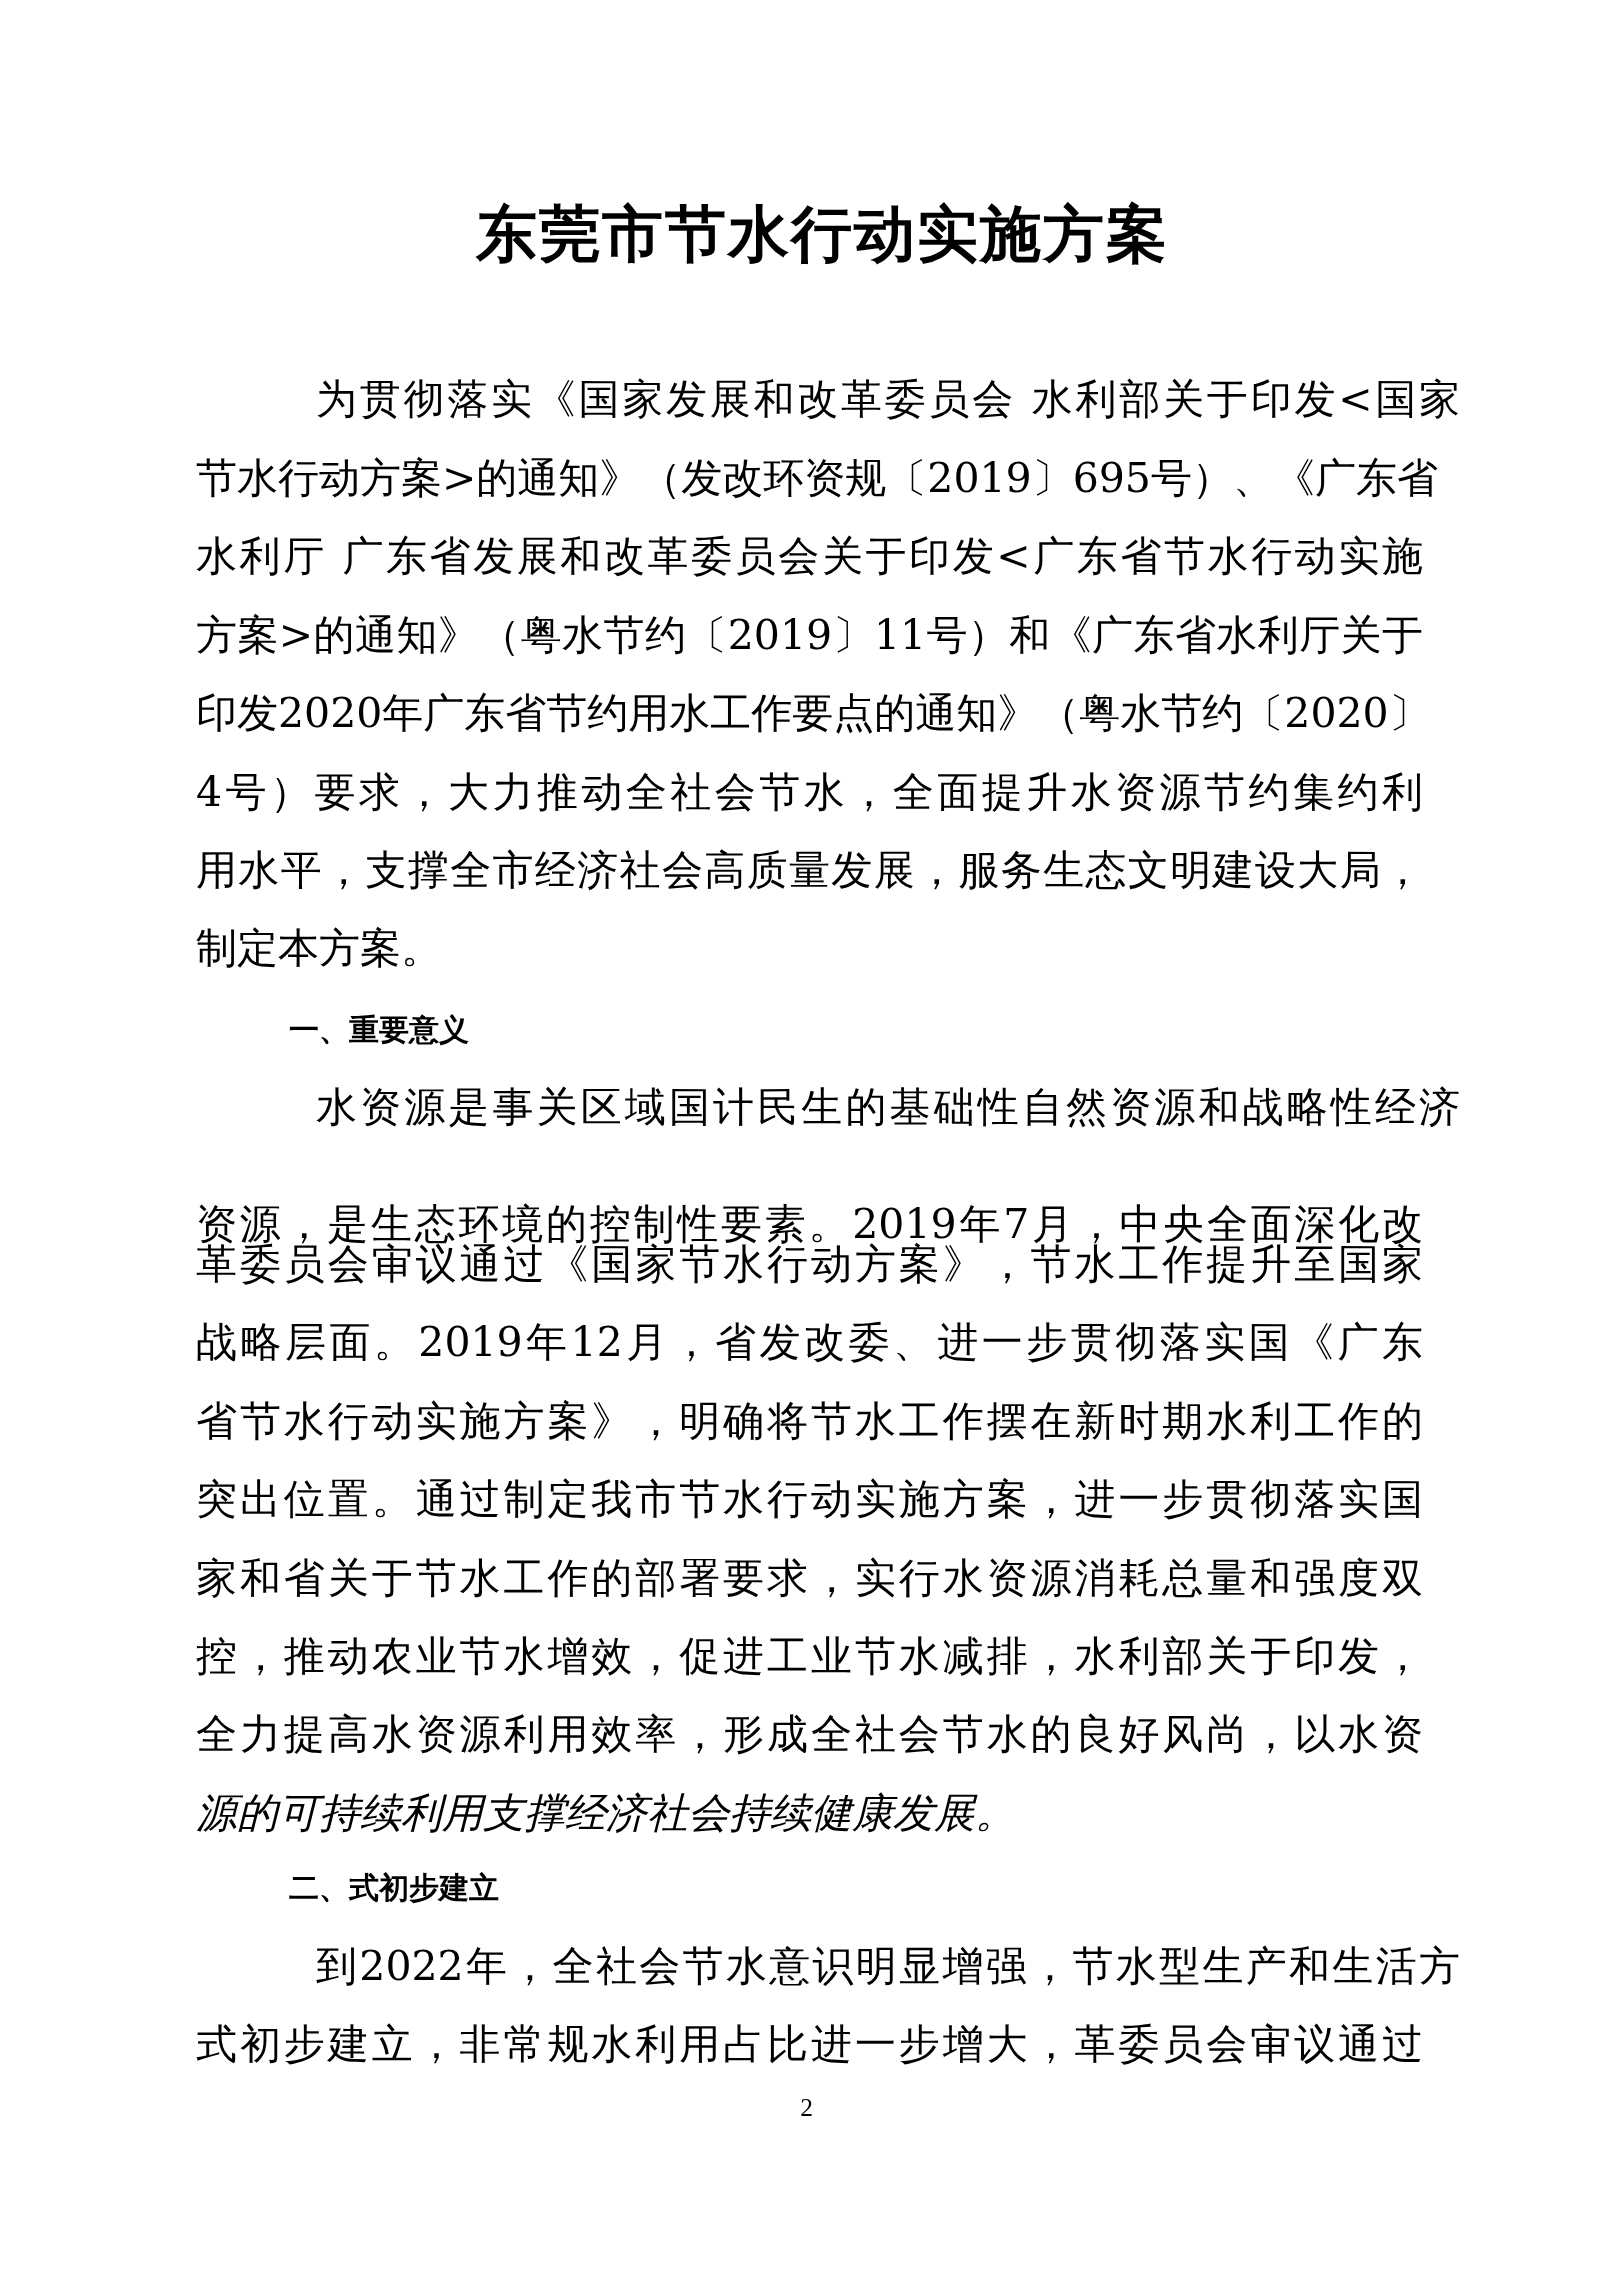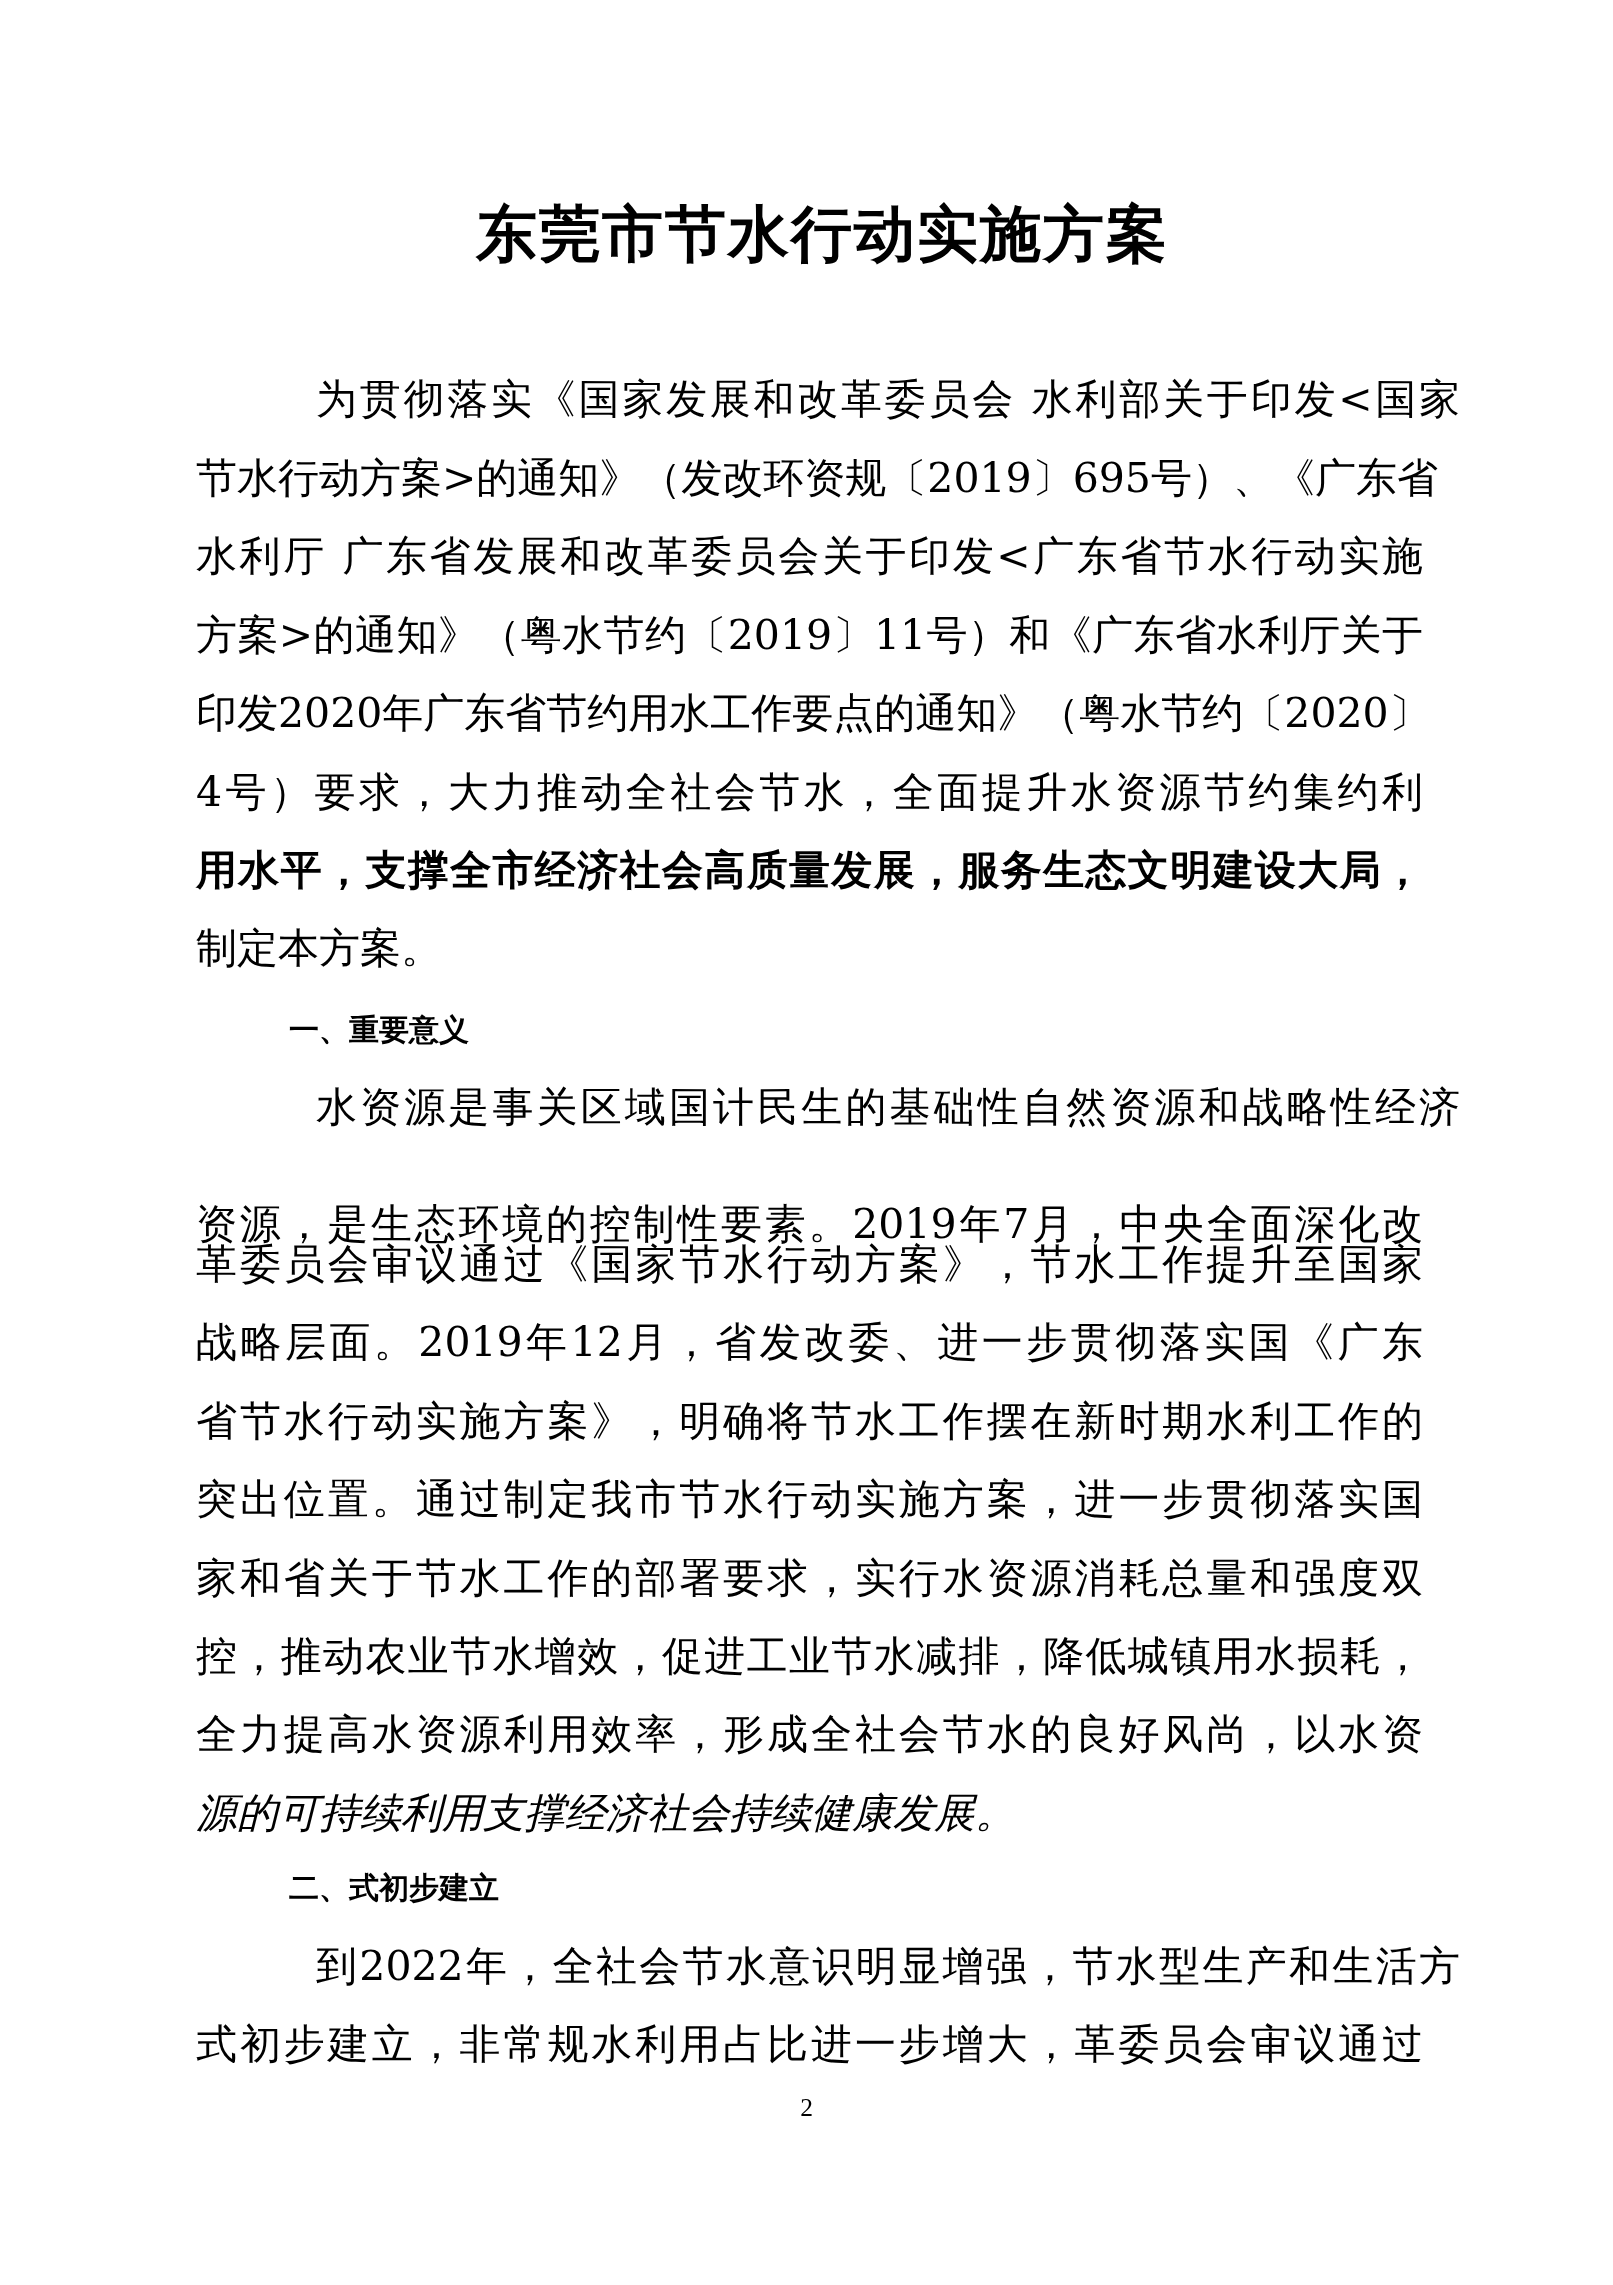--- a/index.html
+++ b/index.html
@@ -80,34 +80,34 @@
 
   <div class="title">东莞市节水行动实施方案</div>
 
   <div>
     <div class="line indent" style="top:372px;">为贯彻落实《国家发展和改革委员会 水利部关于印发&lt;国家</div>
     <div class="line" style="top:451px;">节水行动方案&gt;的通知》（发改环资规〔2019〕695号）、《广东省</div>
     <div class="line" style="top:529px;">水利厅 广东省发展和改革委员会关于印发&lt;广东省节水行动实施</div>
     <div class="line" style="top:608px;">方案&gt;的通知》（粤水节约〔2019〕11号）和《广东省水利厅关于</div>
     <div class="line" style="top:686px;">印发2020年广东省节约用水工作要点的通知》（粤水节约〔2020〕</div>
     <div class="line" style="top:765px;">4号）要求，大力推动全社会节水，全面提升水资源节约集约利</div>
-    <div class="line" style="top:843px;font-weight:bold;">用水平，支撑全市经济社会高质量发展，服务生态文明建设大局，</div>
+    <div class="line" style="top:843px;">用水平，支撑全市经济社会高质量发展，服务生态文明建设大局，</div>
     <div class="line last" style="top:921px;">制定本方案。</div>
   </div>
 
   <div class="heading" style="top:1002px;">一、重要意义</div>
   <div>
     <div class="line indent" style="top:1080px;">水资源是事关区域国计民生的基础性自然资源和战略性经济</div>
     <div class="line" style="top:1197px;">资源，是生态环境的控制性要素。2019年7月，中央全面深化改</div>
     <div class="line" style="top:1237px;">革委员会审议通过《国家节水行动方案》，节水工作提升至国家</div>
     <div class="line" style="top:1315px;">战略层面。2019年12月，省发改委、进一步贯彻落实国《广东</div>
     <div class="line" style="top:1394px;">省节水行动实施方案》，明确将节水工作摆在新时期水利工作的</div>
     <div class="line" style="top:1472px;">突出位置。通过制定我市节水行动实施方案，进一步贯彻落实国</div>
     <div class="line" style="top:1551px;">家和省关于节水工作的部署要求，实行水资源消耗总量和强度双</div>
-    <div class="line" style="top:1629px;">控，推动农业节水增效，促进工业节水减排，降低城镇用水损耗，</div>
+    <div class="line" style="top:1629px;">控，推动农业节水增效，促进工业节水减排，水利部关于印发，</div>
     <div class="line" style="top:1707px;">全力提高水资源利用效率，形成全社会节水的良好风尚，以水资</div>
     <div class="line last" style="top:1786px;font-style:italic;">源的可持续利用支撑经济社会持续健康发展。</div>
   </div>
 
   <div class="heading" style="top:1860px;">二、式初步建立</div>
   <div>
     <div class="line indent" style="top:1939px;">到2022年，全社会节水意识明显增强，节水型生产和生活方</div>
     <div class="line" style="top:2017px;">式初步建立，非常规水利用占比进一步增大，革委员会审议通过</div>
   </div>
 

